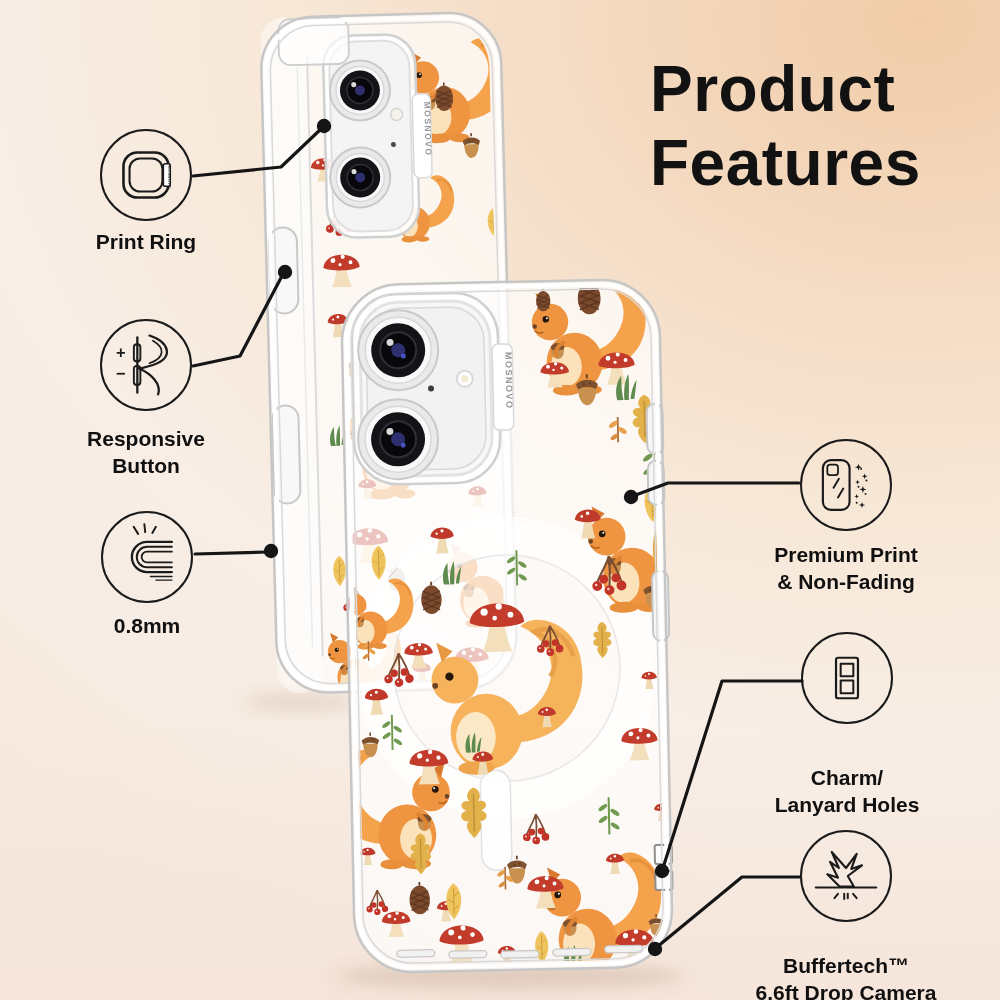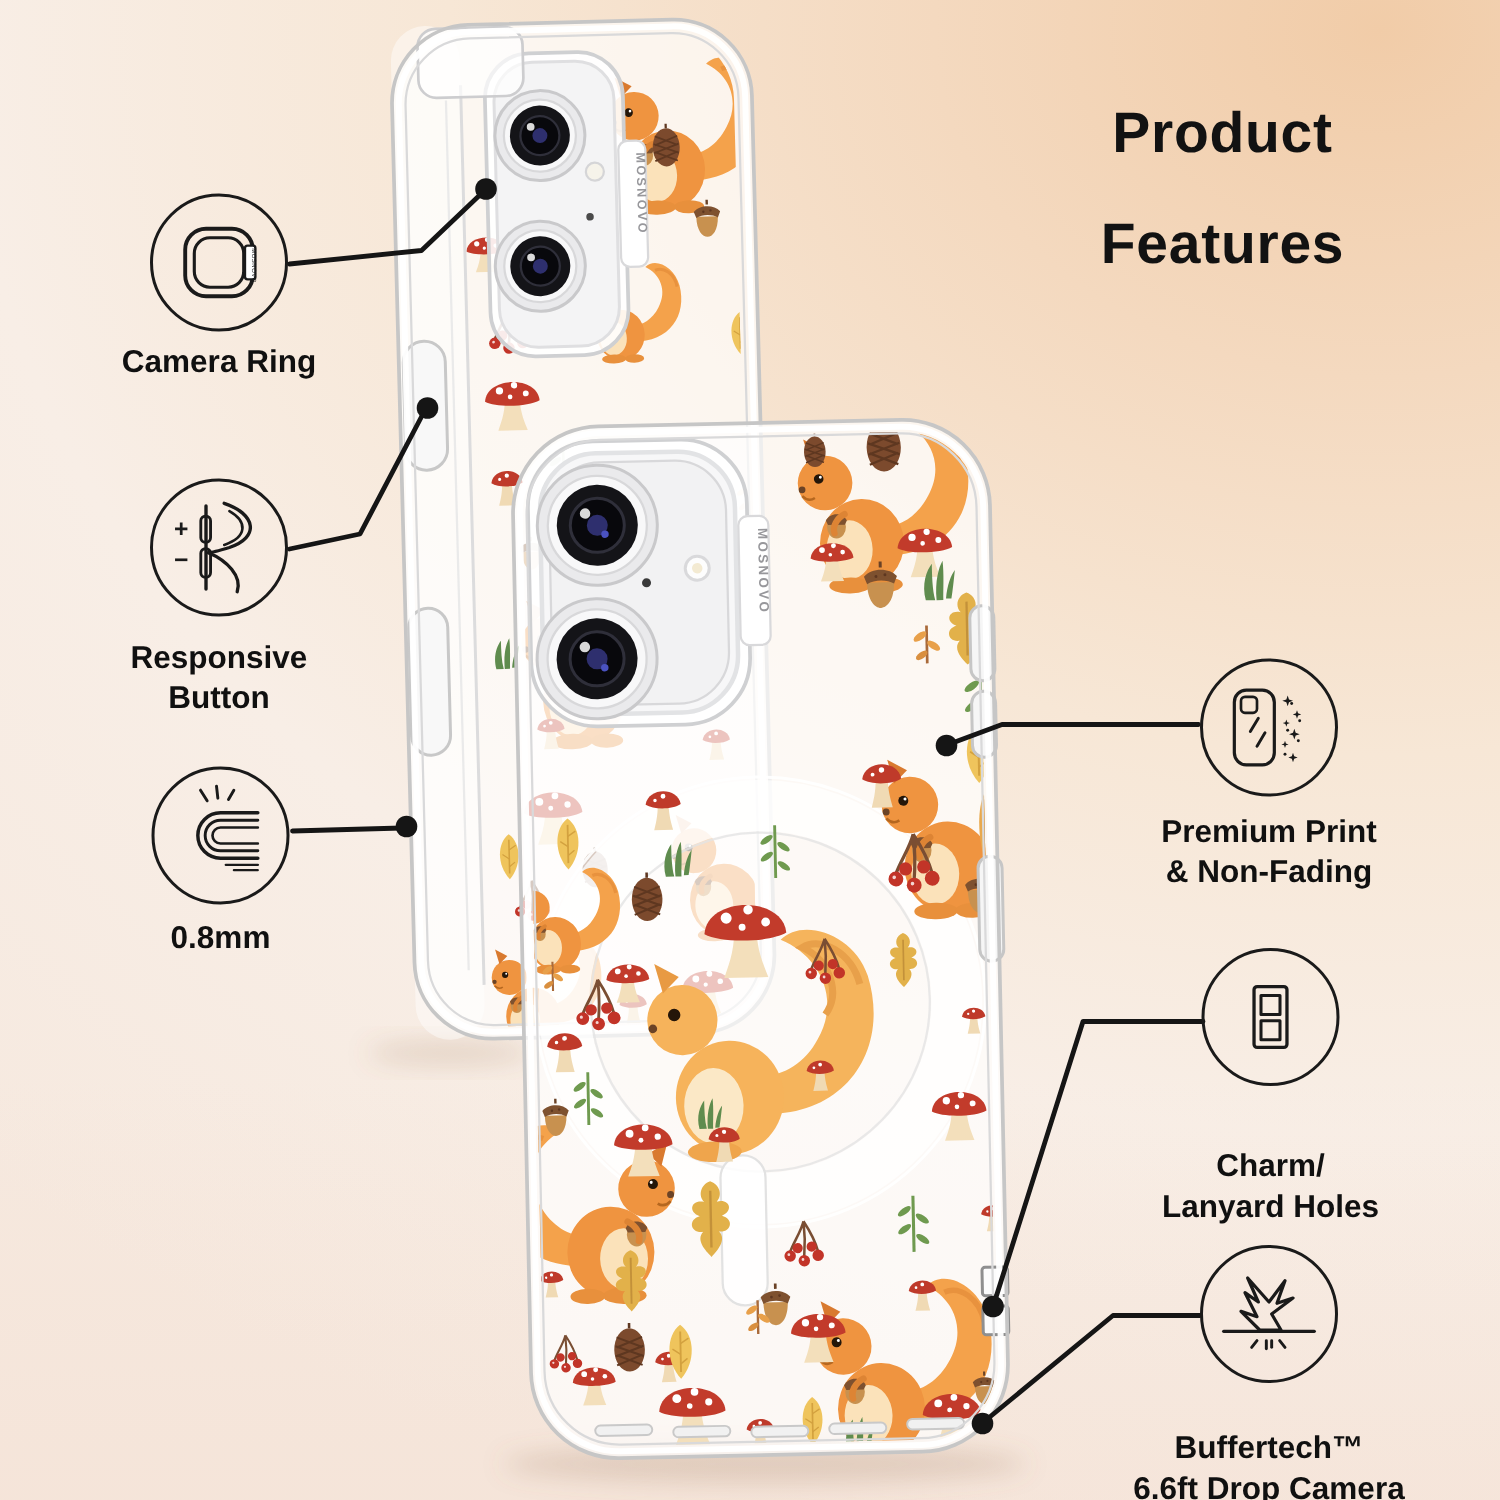--- a/index.html
+++ b/index.html
@@ -6,22 +6,22 @@
   .stage{
     position:relative;width:1000px;height:1000px;overflow:hidden;
     font-family:"Liberation Sans","DejaVu Sans",sans-serif;
     background:
       linear-gradient(180deg, rgba(255,255,255,0) 72%, rgba(243,220,206,0.35) 100%),
       radial-gradient(135% 105% at 92% 2%, #f1cca8 0%, #f4d9bf 22%, #f7e7d6 46%, #f8eee6 70%, #f6e9df 100%);
   }
   .scene{position:absolute;left:0;top:0;z-index:1;}
   .overlay{position:absolute;left:0;top:0;width:100%;height:100%;z-index:2;pointer-events:none;}
   .title{
-    position:absolute;left:650px;top:52px;width:330px;text-align:center;
-    font-size:38px;font-weight:700;line-height:74px;color:#121212;letter-spacing:0.5px;
+    position:absolute;left:650px;top:52px;width:330px;
+    font-size:64px;font-weight:700;line-height:74px;color:#121212;letter-spacing:0.5px;
   }
   .callout-circle{
     position:absolute;width:92px;height:92px;border:2.6px solid #1a1a1a;border-radius:50%;
     box-sizing:border-box;display:flex;align-items:center;justify-content:center;background:transparent;
   }
   .callout-label{
     position:absolute;width:240px;text-align:center;color:#101010;
     font-size:21px;font-weight:700;line-height:27px;
   }
   .callout-circle svg{display:block;}
@@ -371,21 +371,21 @@
 
   <div class="callout-circle" style="left:100px;top:129px;">
     <svg width="78" height="78" viewBox="-45 -45 90 90">
       <rect class="ic" x="-26" y="-26" width="52" height="52" rx="16" stroke-width="3"></rect>
       <rect class="ic" x="-19" y="-19" width="38" height="38" rx="12" stroke-width="2.4"></rect>
       <rect x="20" y="-13" width="8" height="26" rx="2" fill="#ffffff" stroke="#1a1a1a" stroke-width="1.8"></rect>
       <text transform="translate(25.5,-11) rotate(90)" font-size="4.6" fill="#1a1a1a" letter-spacing="0.4">MOSNOVO</text>
     </svg>
   </div>
   <div class="callout-label" style="left:26px;top:228px;">
-    <div>Camera Ring</div>
+    <div>Print Ring</div>
   </div>
 
   <div class="callout-circle" style="left:100px;top:319px;">
     <svg width="78" height="78" viewBox="-45 -45 90 90">
       <line class="ic" x1="-10" y1="-32" x2="-10" y2="32" stroke-width="2.6"></line>
       <rect class="ic" x="-14" y="-24" width="7.5" height="20" rx="3.5" stroke-width="2.2" fill="#fdf6ef"></rect>
       <rect class="ic" x="-14" y="1" width="7.5" height="22" rx="3.5" stroke-width="2.2" fill="#fdf6ef"></rect>
       <text x="-29" y="-8" font-size="19" font-weight="bold" fill="#1a1a1a" text-anchor="middle">+</text>
       <text x="-29" y="16" font-size="19" font-weight="bold" fill="#1a1a1a" text-anchor="middle">−</text>
       <path class="ic" d="M4,-34 C28,-26 32,-8 8,0 C-2,3 -6,4 -8,4" stroke-width="2.6"></path>

